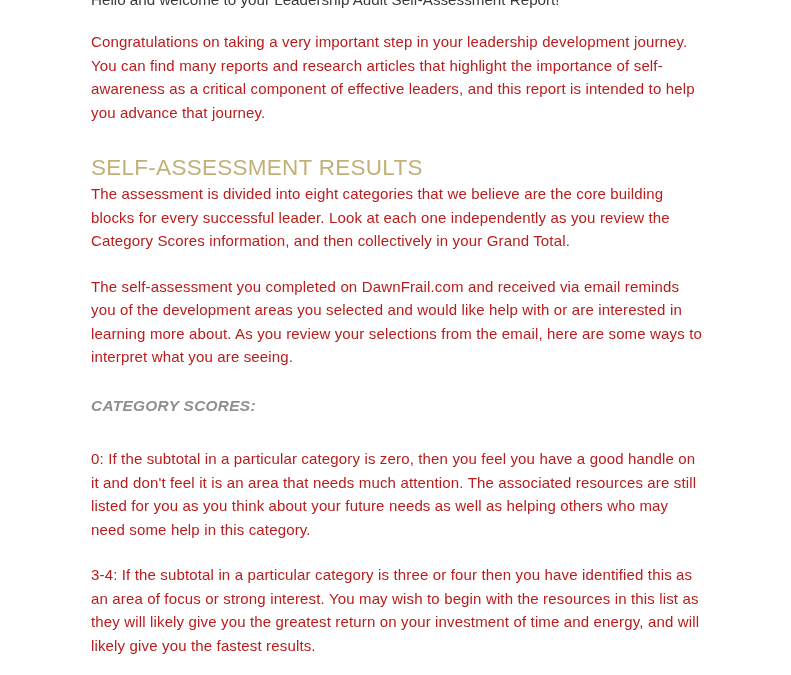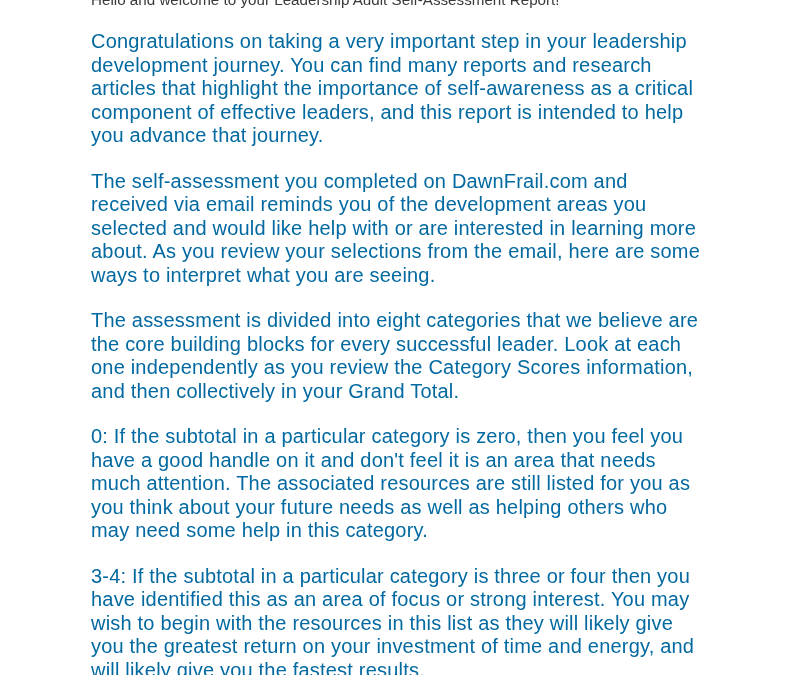--- a/index.html
+++ b/index.html
@@ -36,23 +36,23 @@
     left: 0;
     top: -12px;
     width: 612px;
     font-size: 15.2px;
     line-height: 23.5px;
     color: #3a3a3c;
     white-space: nowrap;
   }
 
   .para {
-    font-size: 20px;
+    font-size: 15px;
     line-height: 23.5px;
-    color: #0369a1;
+    color: #b91c1c;
     margin: 0;
     letter-spacing: 0.01em;
   }
 
   .para + .para {
     margin-top: 22px;
   }
 
   .section-heading {
     font-size: 22.5px;
@@ -81,25 +81,27 @@
 </head>
 <body>
 
 <div id="page">
   <div id="column">
 
     <div class="clipped-line">Hello and welcome to your Leadership Audit Self-Assessment Report!</div>
 
     <p class="para" style="margin-top:30px;">Congratulations on taking a very important step in your leadership development journey.  You can find many reports and research articles that highlight the importance of self-awareness as a critical component of effective leaders, and this report is intended to help you advance that journey.</p>
 
+    <h2 class="section-heading gap-before-heading">SELF-ASSESSMENT RESULTS</h2>
+
+    <p class="para">The assessment is divided into eight categories that we believe are the core building blocks for every successful leader.  Look at each one independently as you review the Category Scores information, and then collectively in your Grand Total.</p>
 
     <p class="para gap-after-heading">The self-assessment you completed on DawnFrail.com and received via email reminds you of the development areas you selected and would like help with or are interested in learning more about.  As you review your selections from the email, here are some ways to interpret what you are seeing.</p>
 
-    <p class="para">The assessment is divided into eight categories that we believe are the core building blocks for every successful leader.  Look at each one independently as you review the Category Scores information, and then collectively in your Grand Total.</p>
-
+    <h3 class="sub-heading gap-before-sub">CATEGORY SCORES:</h3>
 
     <p class="para gap-after-sub">0:  If the subtotal in a particular category is zero, then you feel you have a good handle on it and don't feel it is an area that needs much attention.  The associated resources are still listed for you as you think about your future needs as well as helping others who may need some help in this category.</p>
 
 
     <p class="para">3-4:  If the subtotal in a particular category is three or four then you have identified this as an area of focus or strong interest.  You may wish to begin with the resources in this list as they will likely give you the greatest return on your investment of time and energy, and will likely give you the fastest results.</p>
 
   </div>
 </div>
 
 </body></html>

